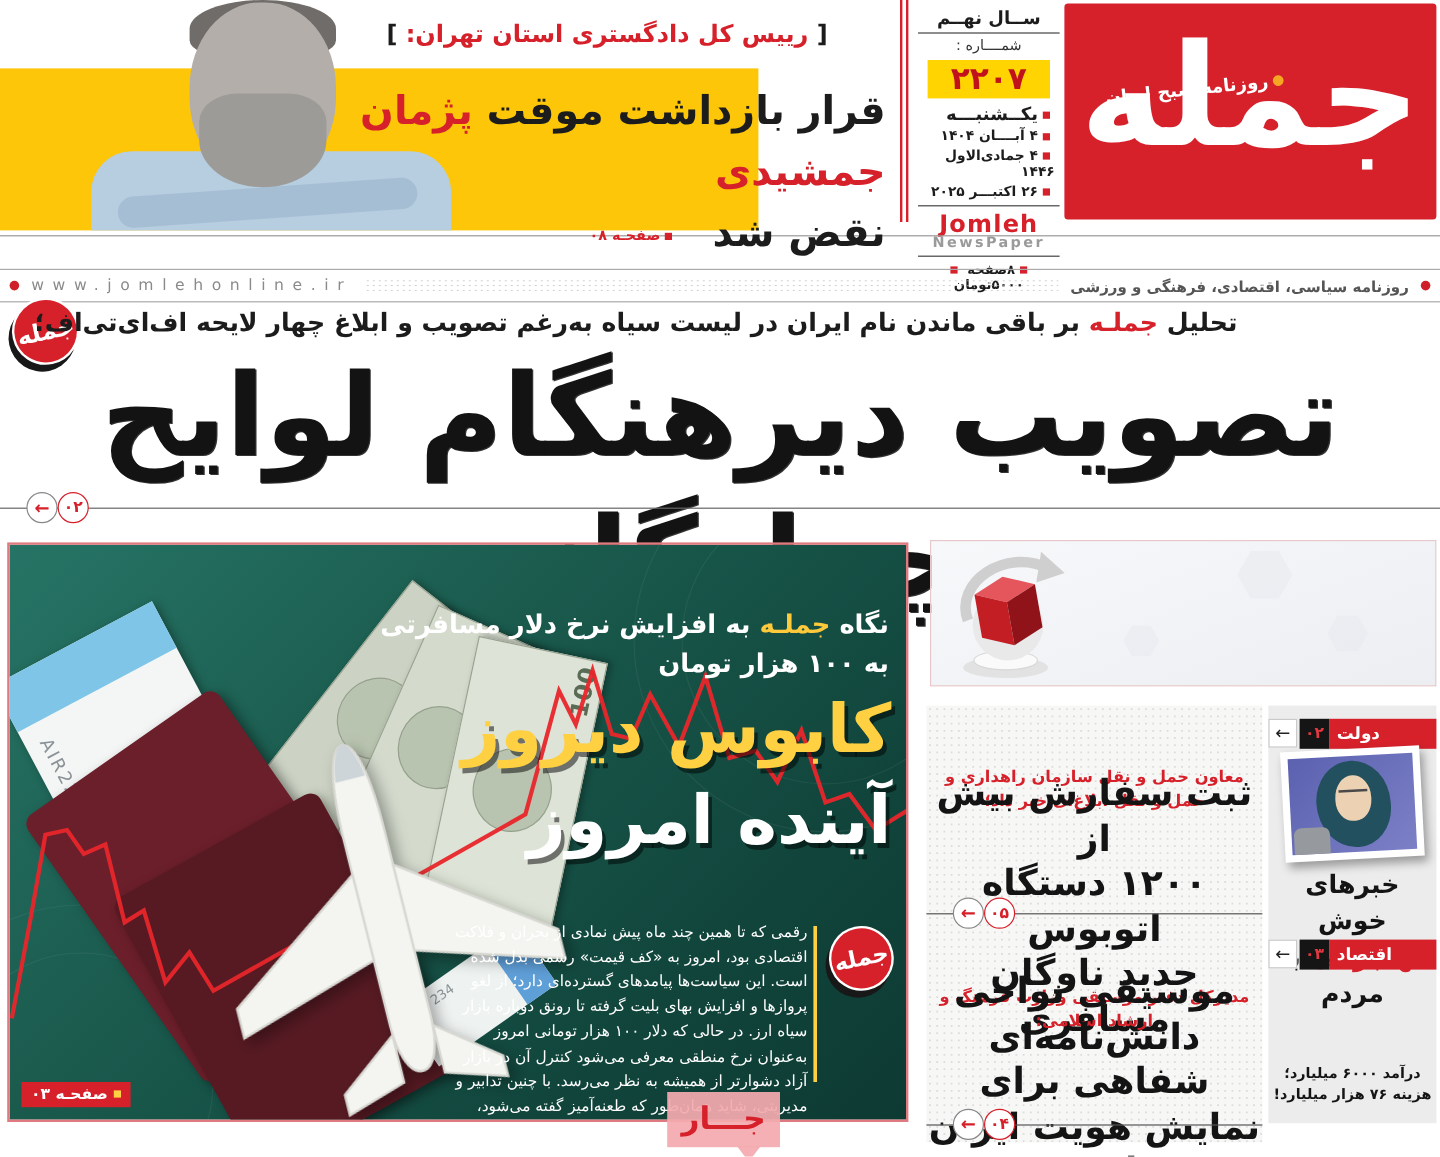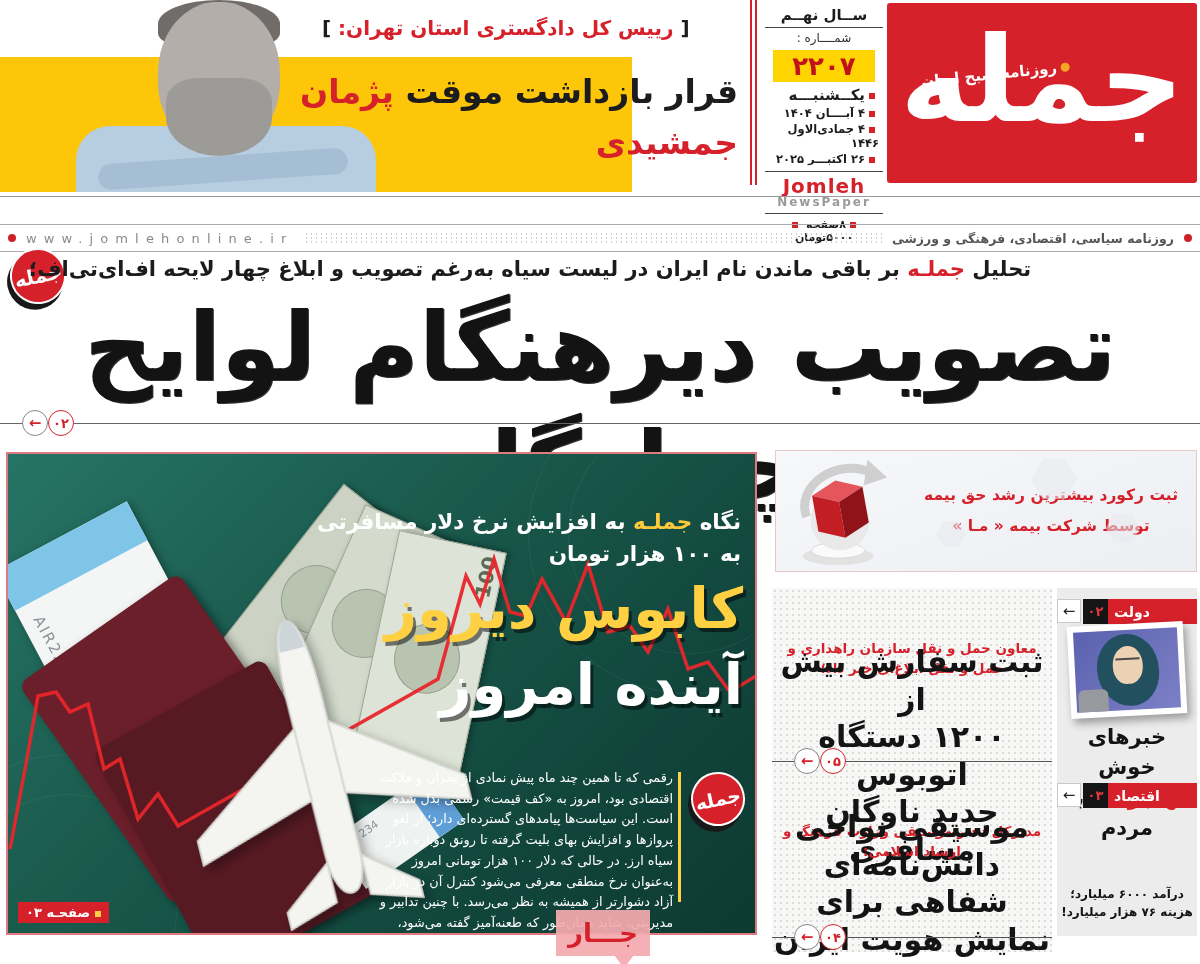--- a/index.html
+++ b/index.html
@@ -150,20 +150,24 @@
     <span class="bk">[</span>
     <span class="red">رییس کل دادگستری استان تهران:</span>
     <span class="bk">]</span>
   </div>
 
   <div class="abs banner-head rtl">
     <div>
       <span>قرار بازداشت موقت</span>
       <span class="red">پژمان جمشیدی</span>
     </div>
+    <div>
+      <span>نقض شد</span>
+      <span class="pageref"><span class="sq"></span><span>صفحـه ۰۸</span></span>
+    </div>
   </div>
 
   <div class="abs portrait">
     <div class="shirt"></div>
     <div class="arm"></div>
     <div class="hair"></div>
     <div class="head"></div>
     <div class="beard"></div>
   </div>
 
@@ -299,24 +303,20 @@
         <circle cx="64" cy="70" r="30" fill="#e9e9e9"></circle>
         <g transform="rotate(-10 62 56)">
           <polygon points="38,40 64,29 90,40 64,51" fill="#e4565c"></polygon>
           <polygon points="38,40 64,51 64,88 38,77" fill="#c41e25"></polygon>
           <polygon points="90,40 64,51 64,88 90,77" fill="#8f1318"></polygon>
         </g>
         <path d="M30,66 C18,34 62,4 98,22" stroke="#cfcfcf" stroke-width="9" fill="none"></path>
         <polygon points="92,8 112,26 88,34" fill="#cfcfcf"></polygon>
       </svg>
     </div>
-    <div class="txt">
-      <div>ثبت رکورد بیشترین رشد حق بیمه</div>
-      <div>توسط شرکت بیمه « مـا »</div>
-    </div>
   </div>
 
   <div class="abs dotpanel"></div>
 
   <div class="abs news-kicker" style="left:772px;top:600px;">
     <div>معاون حمل و نقل سازمان راهداری و</div>
     <div>حمل و نقل ابلاغ‌ای خبر داد؛</div>
   </div>
   <div class="abs news-head" style="left:772px;top:643px;">
     <div>ثبت سفارش بیش از</div>

